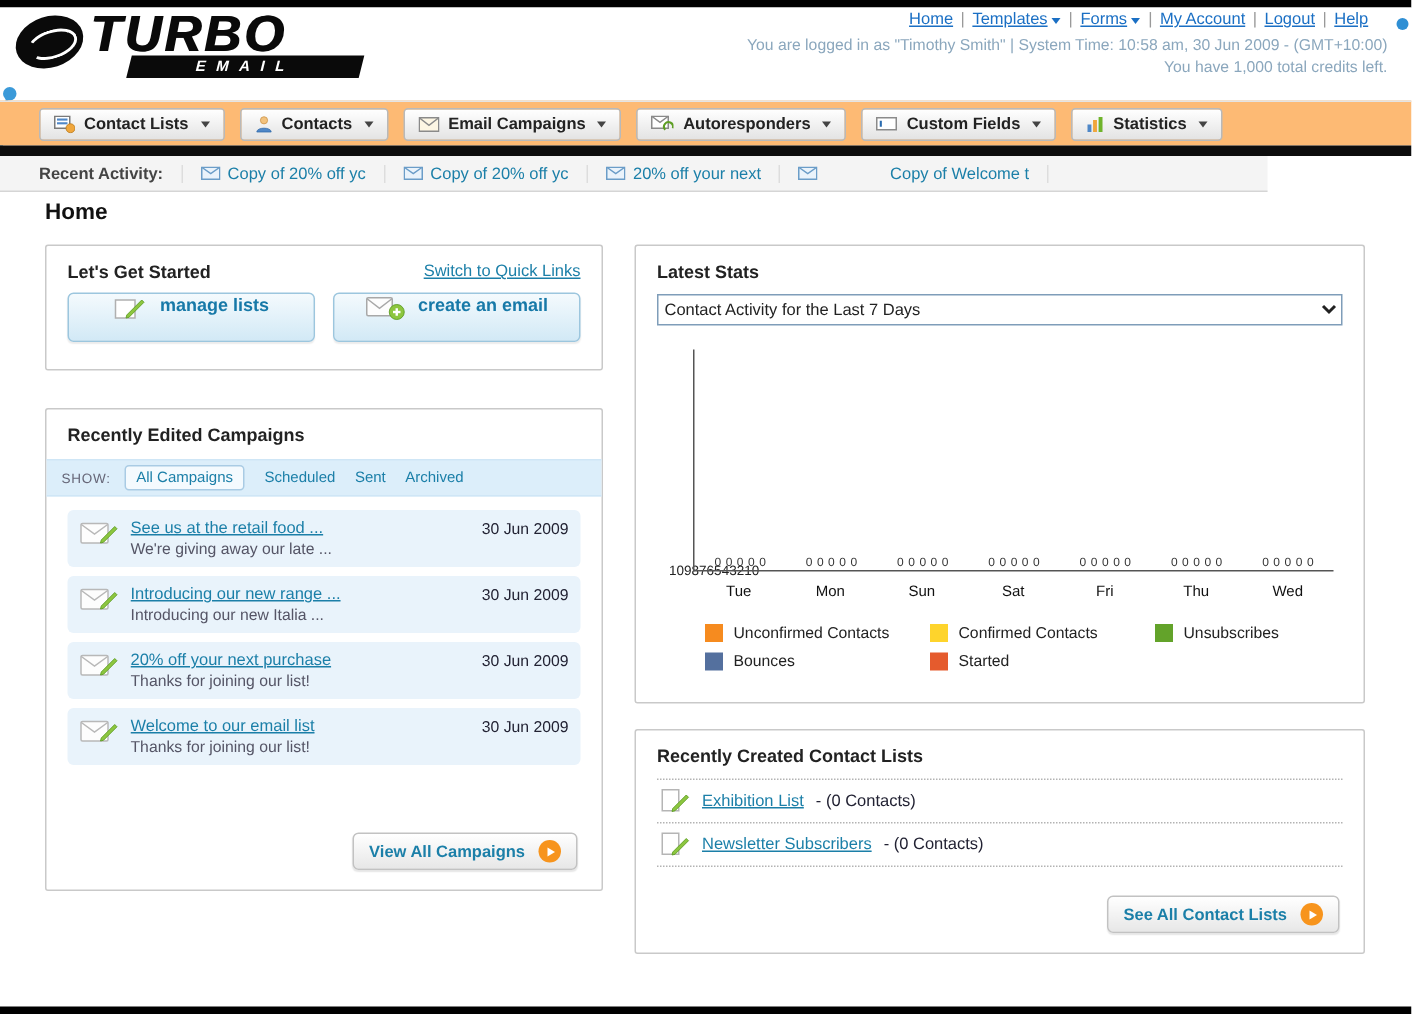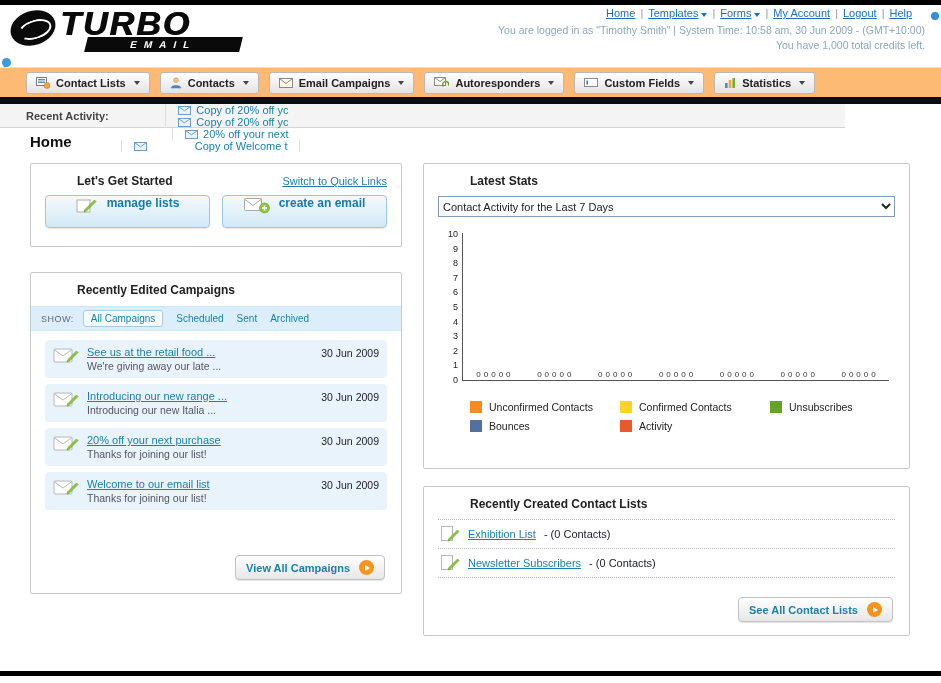--- a/index.html
+++ b/index.html
@@ -37,29 +37,29 @@
 
   
   .navbar{position:absolute;top:67px;left:0;width:941px;height:30px;background:#fdba74;border-top:1px solid #e4e4e4;display:flex;align-items:center;padding-left:26px;gap:10px;}
   .nav-btn{display:inline-flex;align-items:center;gap:6px;height:22px;padding:0 9px;background:linear-gradient(#ffffff,#e3e3e3);border:1px solid #b9b9b9;border-radius:3px;font-weight:bold;color:#222;cursor:pointer;white-space:nowrap;}
   .caret{width:0;height:0;border-left:3.5px solid transparent;border-right:3.5px solid transparent;border-top:4px solid #444;margin-left:2px;}
   .nav-icon{display:inline-flex;align-items:center;}
 
   
   .activity-bar{position:absolute;top:104px;left:0;width:845px;height:24px;background:#f4f4f4;border-bottom:1px solid #d5d5d5;display:flex;align-items:center;padding-left:26px;}
   .activity-label{color:#444;margin-right:12px;font-weight:bold;}
-  .activity-items{display:flex;align-items:flex-end;height:100%;flex-direction:column;}
+  .activity-items{display:flex;align-items:center;height:100%;}
   .activity-item{display:flex;align-items:center;gap:5px;padding:0 12px;border-left:1px solid #ddd;}
   .activity-item:last-child{border-right:1px solid #ddd;gap:48px;}
   .activity-link{color:#1b7fa8;text-decoration:none;white-space:nowrap;}
 
   
   .page-title{position:absolute;left:30px;top:133px;font-size:15px;font-weight:bold;color:#111;}
   .panel{position:absolute;background:#fff;border:1px solid #c9c9c9;border-radius:2px;}
-  .panel-title{font-size:12px;font-weight:bold;color:#222;margin-left:32px;}
+  .panel-title{font-size:12px;font-weight:bold;color:#222;}
   #panel-get-started{left:30px;top:163px;width:372px;height:84px;}
   #panel-campaigns{left:30px;top:272px;width:372px;height:322px;}
   #panel-stats{left:423px;top:163px;width:487px;height:306px;}
   #panel-lists{left:423px;top:486px;width:487px;height:150px;}
   .link-teal{color:#1b7fa8;text-decoration:underline;font-size:11px;}
 
   
   .gs-head{display:flex;justify-content:space-between;align-items:center;padding:10px 14px 7px;}
   .gs-buttons{display:flex;gap:12px;padding:0 14px;}
   .btn-blue{flex:1;height:33px;display:flex;align-items:flex-start;justify-content:center;gap:9px;background:linear-gradient(#f4fafd,#d2e9f6);border:1px solid #9cc6de;border-radius:4px;color:#1779a8;font-weight:bold;font-size:12px;cursor:pointer;box-shadow:0 1px 1px rgba(0,0,0,0.08);font-family:inherit;}
@@ -80,21 +80,21 @@
   .row-date{color:#223;font-size:10.5px;margin-left:8px;white-space:nowrap;margin-top:1px;}
   .btn-plain{position:absolute;right:16px;bottom:13px;display:inline-flex;align-items:center;gap:9px;height:25px;padding:0 10px;background:linear-gradient(#ffffff,#e7e7e7);border:1px solid #c2c2c2;border-radius:4px;color:#1b7fa8;font-weight:bold;font-size:11px;cursor:pointer;box-shadow:0 1px 1px rgba(0,0,0,0.1);font-family:inherit;}
   .go-icon{width:15px;height:15px;border-radius:50%;background:#f7941d;display:inline-flex;align-items:center;justify-content:center;flex:0 0 auto;}
   .go-icon::after{content:'';width:0;height:0;border-left:5px solid #fff;border-top:3.5px solid transparent;border-bottom:3.5px solid transparent;margin-left:1px;}
 
   
   .stats-head{padding:10px 14px 8px;}
   .stats-select{display:block;width:calc(100% - 28px);margin:0 14px;height:21px;font-size:11px;font-family:inherit;border:1px solid #7f9db9;background:#fff;color:#222;}
   .chart{margin:16px 20px 0 22px;}
   .chart-main{display:flex;}
-  .chart-y-axis{width:16px;height:156px;display:flex;flex-direction:column;justify-content:space-between;align-items:flex-end;padding-right:4px;font-size:9px;color:#222;margin-top:-4px;}
+  .chart-y-axis{width:16px;height:156px;display:flex;flex-direction:row;justify-content:space-between;align-items:flex-end;padding-right:4px;font-size:9px;color:#222;margin-top:-4px;}
   .chart-plot{flex:1;height:148px;border-left:1px solid #555;border-bottom:1px solid #555;display:flex;}
   .chart-group{flex:1;display:flex;flex-direction:column;justify-content:flex-end;align-items:center;}
   .bar-row{display:flex;align-items:flex-end;gap:1px;}
   .bar{width:4px;}
   .zero-row{display:flex;gap:3px;font-size:8px;color:#333;margin-bottom:1px;}
   .chart-x-wrap{display:flex;}
   .x-spacer{width:16px;}
   .chart-x-axis{flex:1;display:flex;}
   .xlabel{flex:1;text-align:center;font-size:10px;color:#111;padding-top:4px;}
   .chart-legend{display:flex;flex-wrap:wrap;width:460px;margin:16px 0 0 24px;row-gap:7px;}
@@ -496,20 +496,32 @@
             <div class="zero-row">
               <span>0</span>
               <span>0</span>
               <span>0</span>
               <span>0</span>
               <span>0</span>
             </div>
           </div>
         </div>
     </div>
+    <div class="chart-x-wrap">
+      <div class="x-spacer"></div>
+      <div class="chart-x-axis">
+          <div class="xlabel">Tue</div>
+          <div class="xlabel">Mon</div>
+          <div class="xlabel">Sun</div>
+          <div class="xlabel">Sat</div>
+          <div class="xlabel">Fri</div>
+          <div class="xlabel">Thu</div>
+          <div class="xlabel">Wed</div>
+        </div>
+    </div>
     <div class="chart-legend">
   <span class="legend-item">
     <span class="legend-swatch" style="background: rgb(246, 139, 31);"></span>
     <span class="legend-label">Unconfirmed Contacts</span>
   </span>
 
   <span class="legend-item">
     <span class="legend-swatch" style="background: rgb(254, 212, 44);"></span>
     <span class="legend-label">Confirmed Contacts</span>
   </span>
@@ -519,21 +531,21 @@
     <span class="legend-label">Unsubscribes</span>
   </span>
 
   <span class="legend-item">
     <span class="legend-swatch" style="background: rgb(84, 112, 158);"></span>
     <span class="legend-label">Bounces</span>
   </span>
 
   <span class="legend-item">
     <span class="legend-swatch" style="background: rgb(229, 91, 45);"></span>
-    <span class="legend-label">Activity</span>
+    <span class="legend-label">Started</span>
   </span>
 </div>
   </div>
 </div>
 
 <div class="panel" id="panel-lists">
   <div class="lists-head">
     <span class="panel-title">Recently Created Contact Lists</span>
   </div>
   <div class="lists-body">

